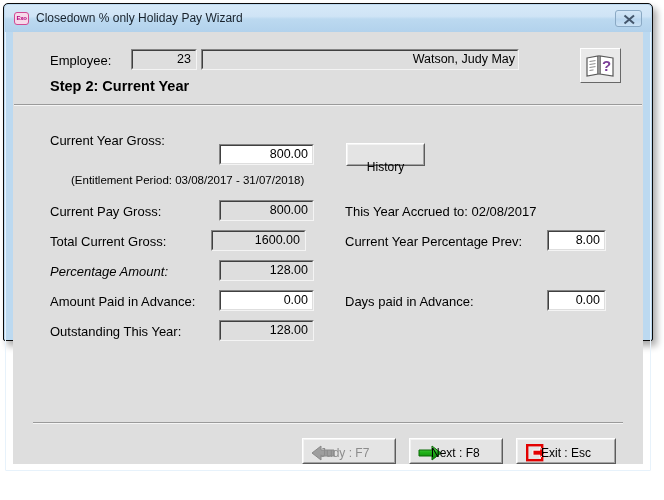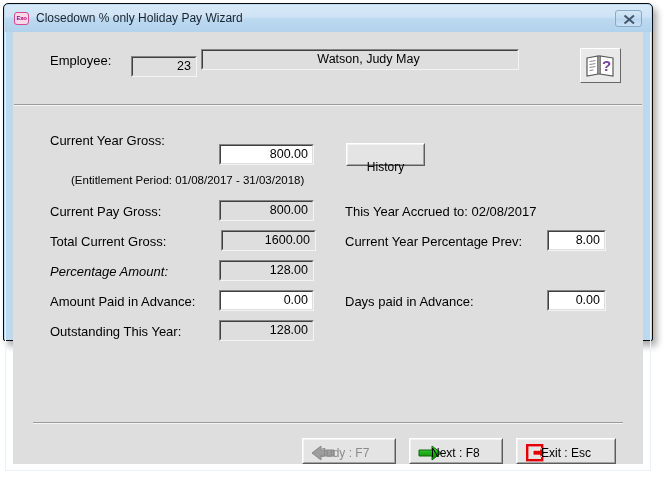--- a/index.html
+++ b/index.html
@@ -144,21 +144,21 @@
     font-family: "Liberation Sans", sans-serif;
     line-height: 17px;
     text-align: right;
     color: #000;
     background: transparent;
     border: 0;
     padding: 0;
     margin: 0;
     outline: none;
   }
-  .field-val.left { text-align: center; left: 4px; right: 2px; margin-left: 15px; }
+  .field-val.left { text-align: right; left: 4px; right: 2px; margin-left: 15px; }
   .editable { background: #ffffff; }
   .readonly { background: #dedede; }
 
   
   .sep {
     position: absolute;
     height: 2px;
     border-top: 1px solid #9a9a9a;
     border-bottom: 1px solid #f5f5f5;
     box-sizing: border-box;
@@ -230,21 +230,21 @@
           <path d="M11 1.5 L1.5 9.5"></path>
         </g>
       </svg>
     </div>
   </div>
 
   <div id="client">
 
     <div class="lbl" style="left:37px; top:21px;">Employee:</div>
 
-    <div class="field" style="left:118px; top:24px; width:66px;">
+    <div class="field" style="left:118px; top:17px; width:66px;">
       <div class="field-inner readonly">
         <input class="field-val" type="text" readonly="" value="23" style="">
       </div>
     </div>
 
     <div class="field" style="left:188px; top:17px; width:318px;">
       <div class="field-inner readonly">
         <input class="field-val left" type="text" readonly="" value="Watson, Judy May" style="">
       </div>
     </div>
@@ -262,41 +262,42 @@
           <path d="M4.5 8.5 L10.5 7.6"></path>
           <path d="M4.5 11.5 L10.5 10.6"></path>
           <path d="M4.5 14.5 L10.5 13.6"></path>
           <path d="M4.5 17.5 L8.5 16.9"></path>
         </g>
 
         <text x="21.5" y="18" font-family="Liberation Sans, sans-serif" font-size="15" font-weight="bold" fill="#7b3f98" text-anchor="middle">?</text>
       </svg>
     </div>
 
+    <div class="lbl lbl-bold" style="left:37px; top:47px;">Step 2:  Current Year</div>
 
     <div class="sep" style="left:1px; top:72px; width:628px;"></div>
 
     <div class="lbl" style="left:37px; top:101px;">Current Year Gross:</div>
     <div class="field" style="left:206px; top:112px; width:95px;">
       <div class="field-inner editable">
         <input class="field-val" type="text" value="800.00" style="">
       </div>
     </div>
 
-    <div class="lbl lbl-small" style="left:58px; top:141px;">(Entitlement Period: 01/08/2017 - 31/03/2018)</div>
+    <div class="lbl lbl-small" style="left:58px; top:141px;">(Entitlement Period: 03/08/2017 - 31/07/2018)</div>
 
     <div class="lbl" style="left:37px; top:172px;">Current Pay Gross:</div>
     <div class="field" style="left:206px; top:168px; width:95px;">
       <div class="field-inner readonly">
         <input class="field-val" type="text" readonly="" value="800.00" style="">
       </div>
     </div>
 
     <div class="lbl" style="left:37px; top:202px;">Total Current Gross:</div>
-    <div class="field" style="left:208px; top:198px; width:95px;">
+    <div class="field" style="left:198px; top:198px; width:95px;">
       <div class="field-inner readonly">
         <input class="field-val" type="text" readonly="" value="1600.00" style="">
       </div>
     </div>
 
     <div class="lbl" style="left:37px; top:232px;font-style:italic;">Percentage Amount:</div>
     <div class="field" style="left:206px; top:228px; width:95px;">
       <div class="field-inner readonly">
         <input class="field-val" type="text" readonly="" value="128.00" style="">
       </div>

